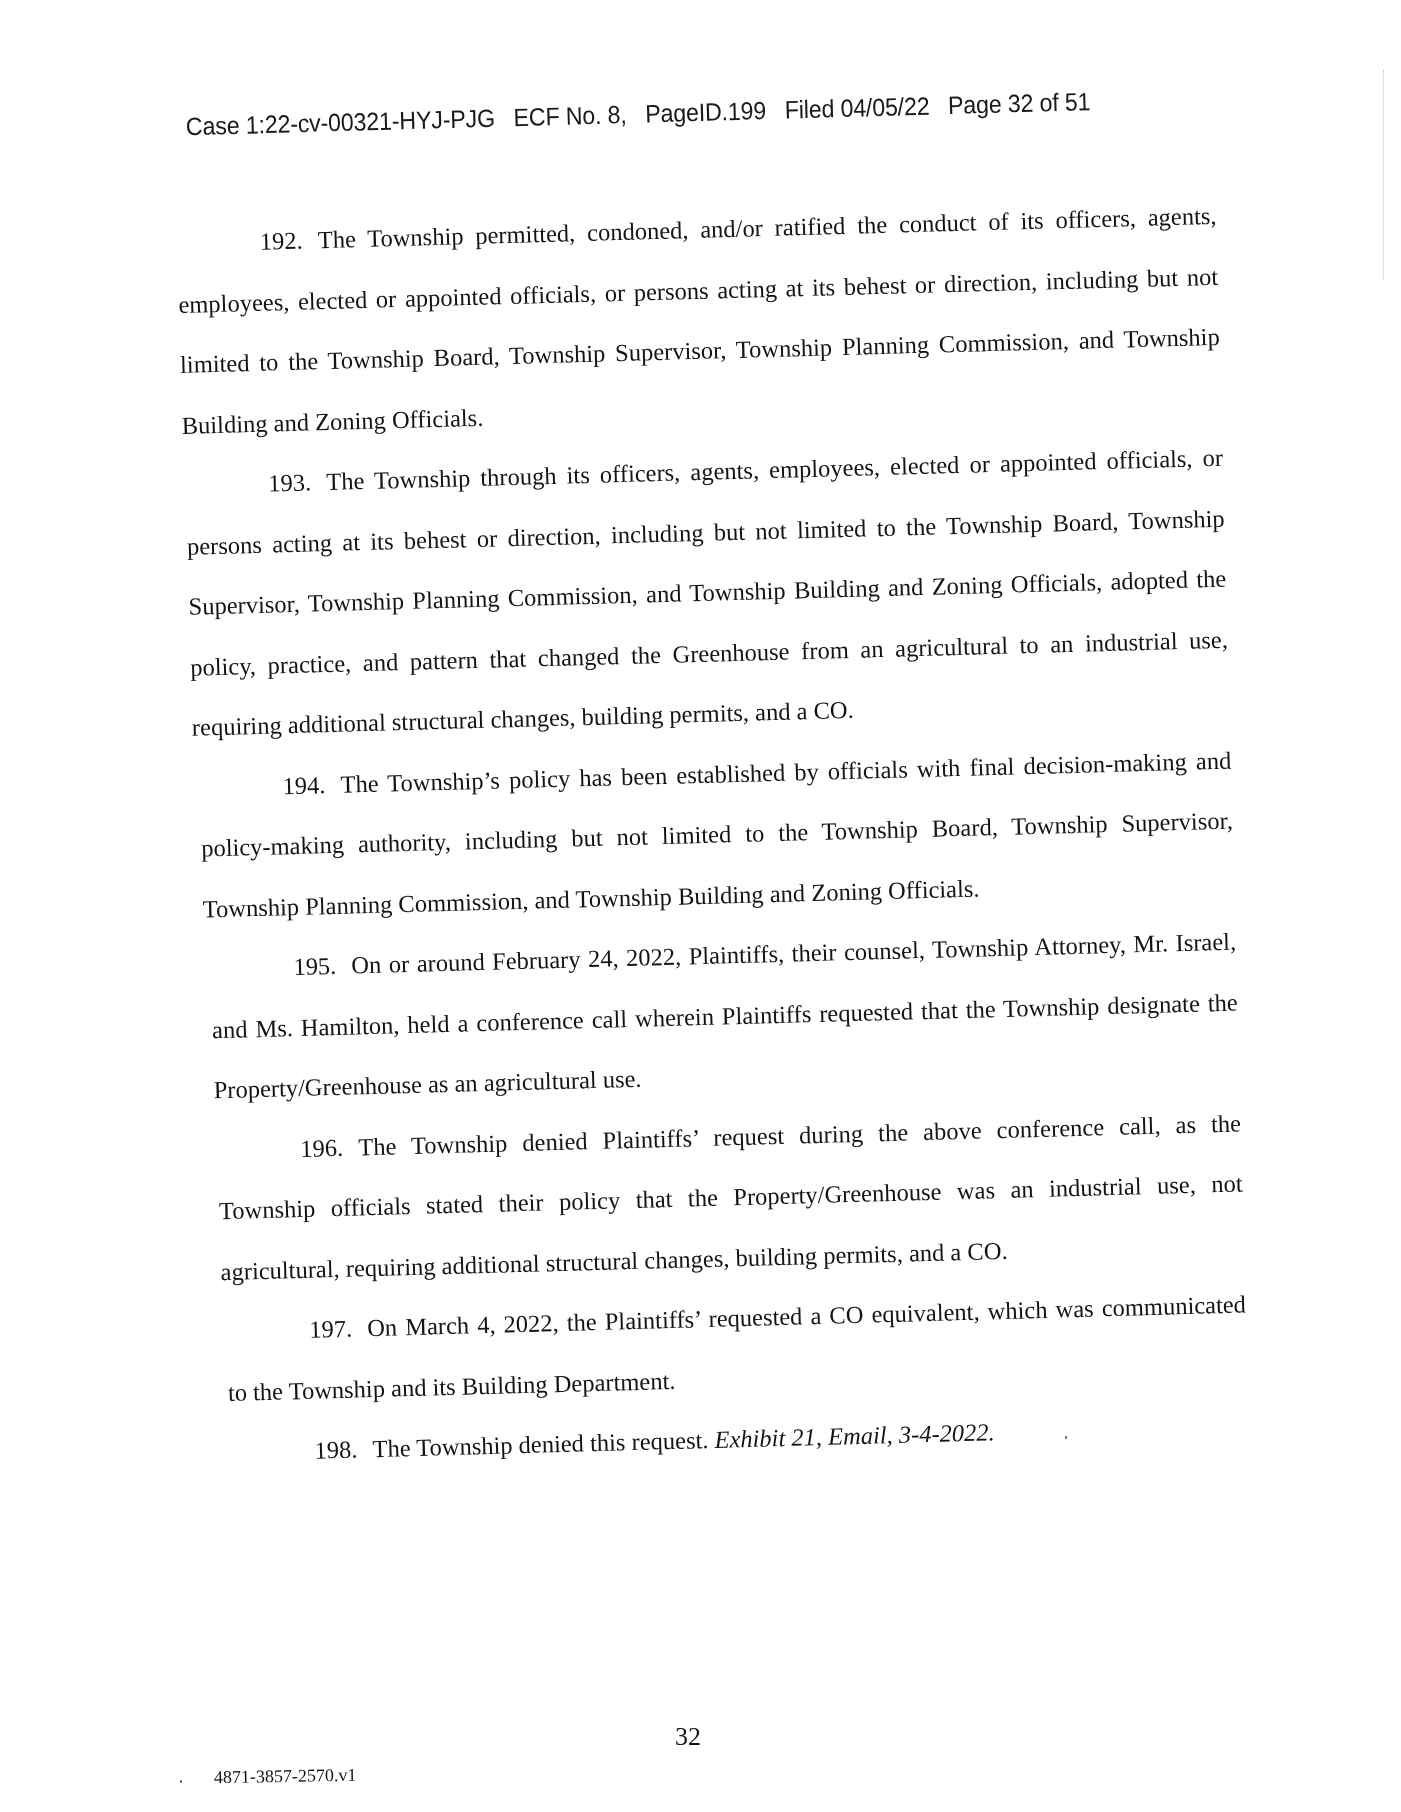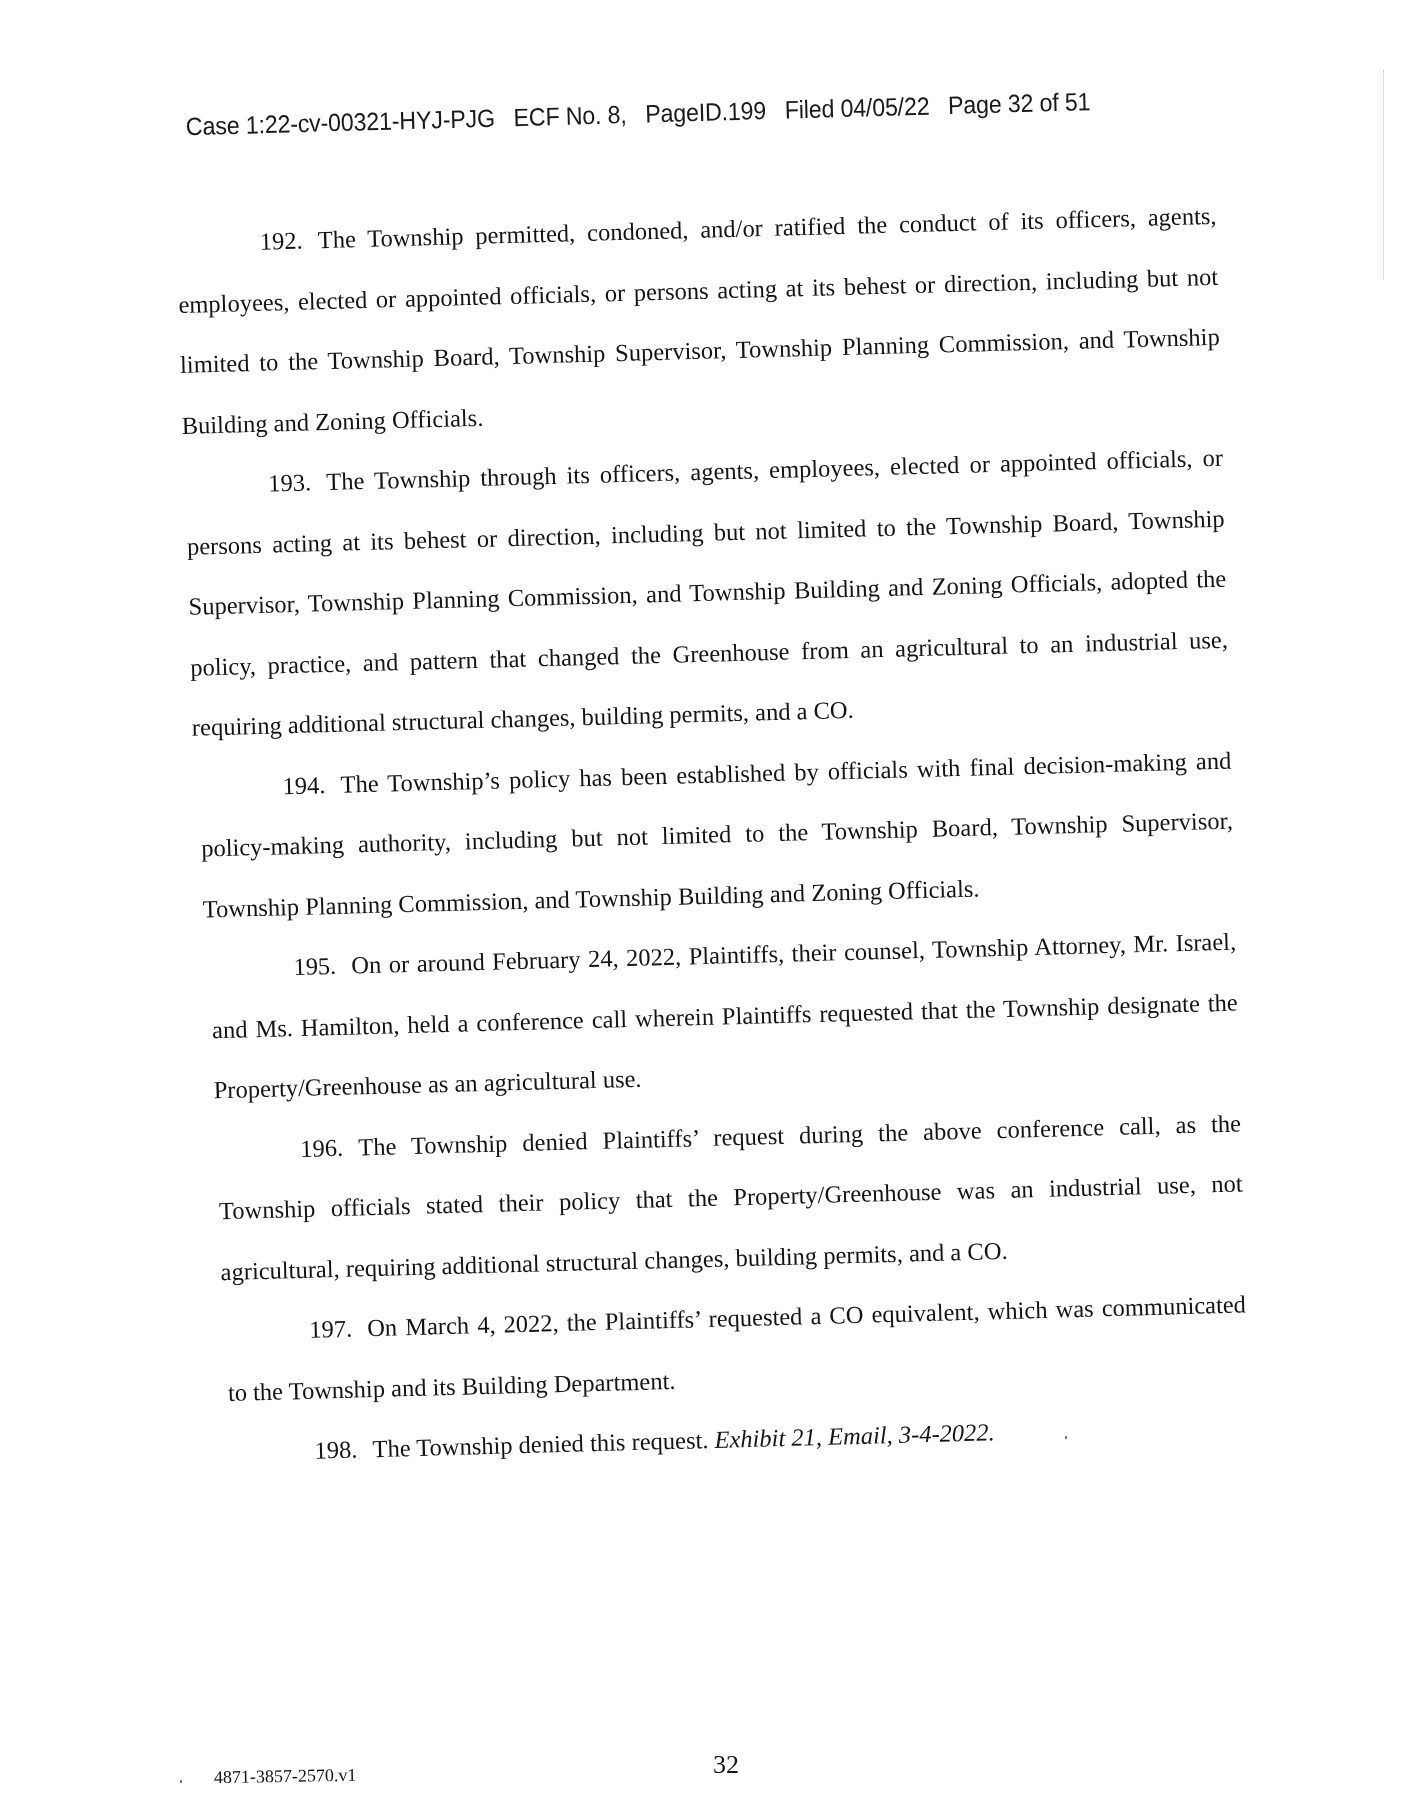--- a/index.html
+++ b/index.html
@@ -25,22 +25,22 @@
   }
   .para .num { display: inline-block; width: 58px; text-indent: 0; }
   .para.p194 { margin-left: 8px; }
   .para.p195 { margin-left: 14px; }
   .para.p196 { margin-left: 16px; }
   .para.p197 { margin-left: 20px; }
   .para.p198 { margin-left: 22px; }
   .para.p193 { margin-left: 2px; }
   .ital { font-style: italic; }
   .pagenum {
-    position: absolute; left: 713px; top: 1722px;
-    font-family: "Liberation Serif", serif; font-size: 26px; color: #141414; margin-top: 28px;
+    position: absolute; left: 675px; top: 1722px;
+    font-family: "Liberation Serif", serif; font-size: 26px; color: #141414;
   }
   .docid {
     position: absolute; left: 214px; top: 1766px;
     font-family: "Liberation Serif", serif; font-size: 18px; color: #141414;
     transform: rotate(-1deg);
   }
   .scan-edge {
     position: absolute; left: 1383px; top: 70px; width: 1px; height: 210px;
     border-left: 1px dotted #c9c9c9;
   }

